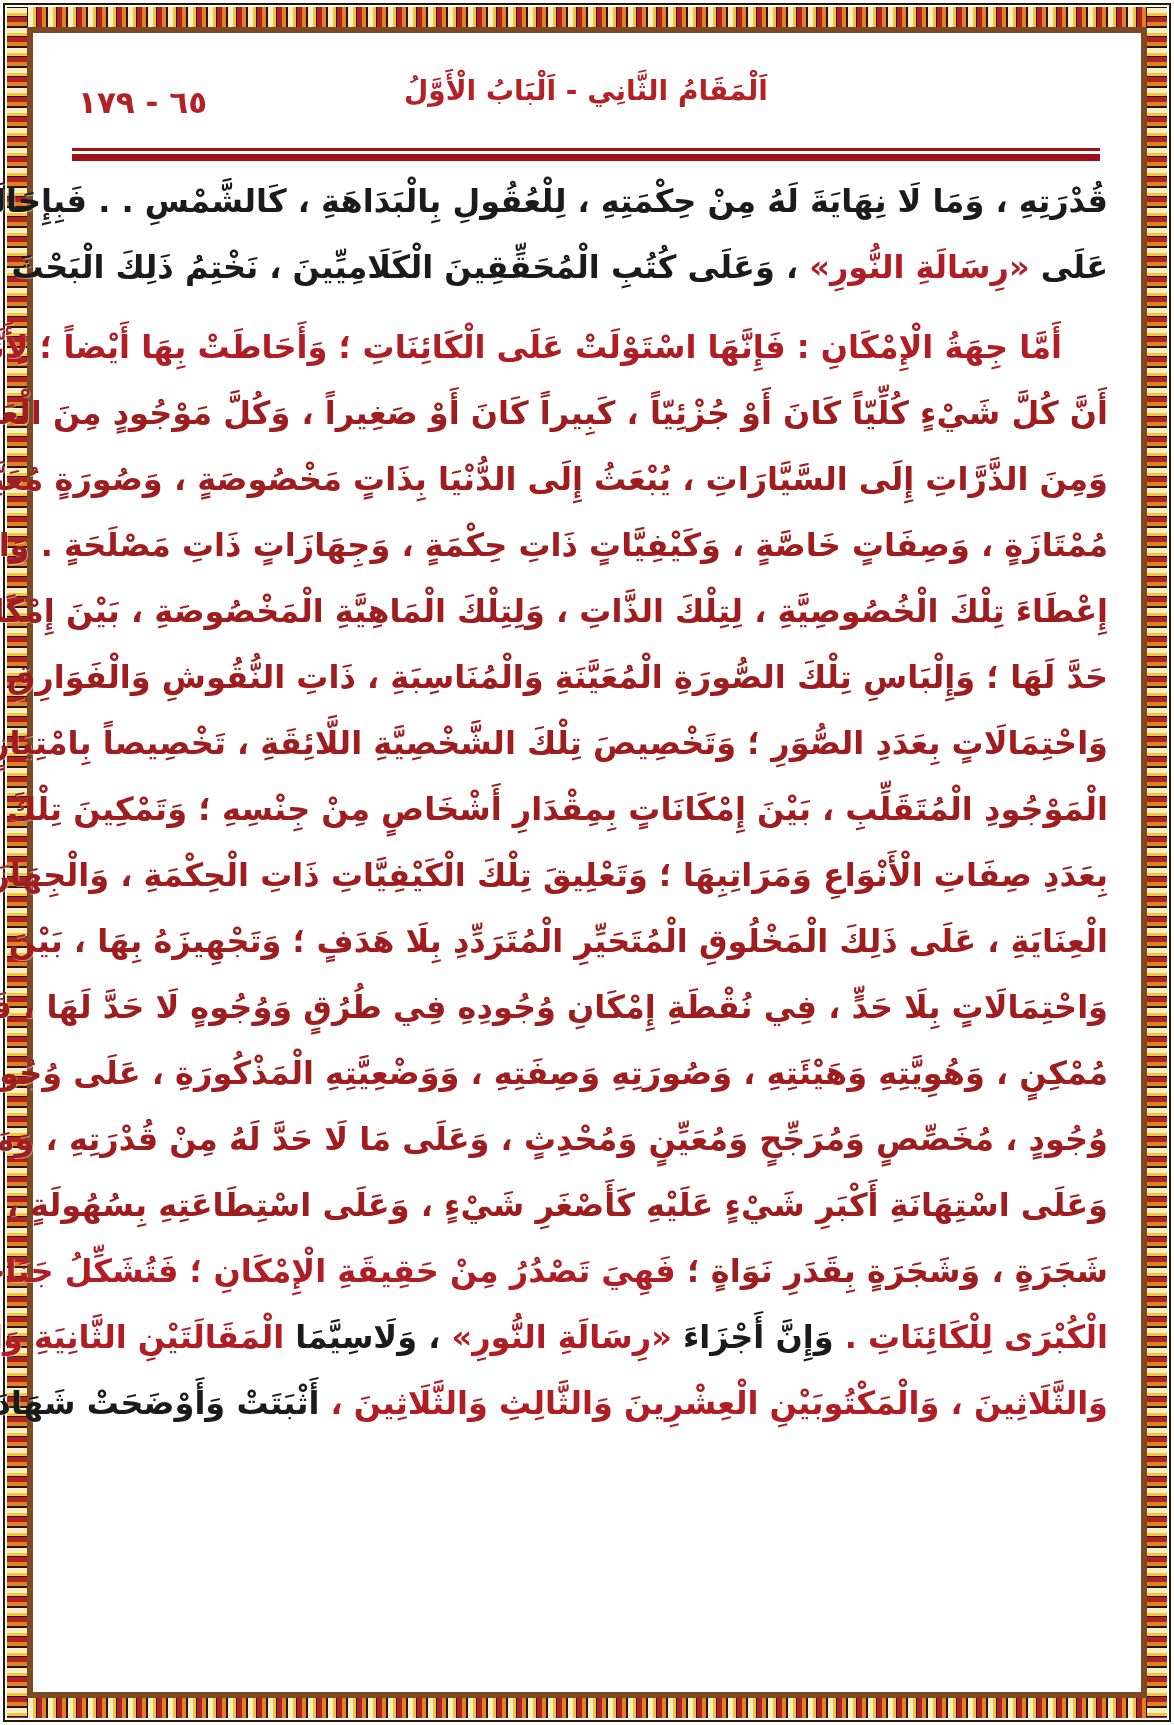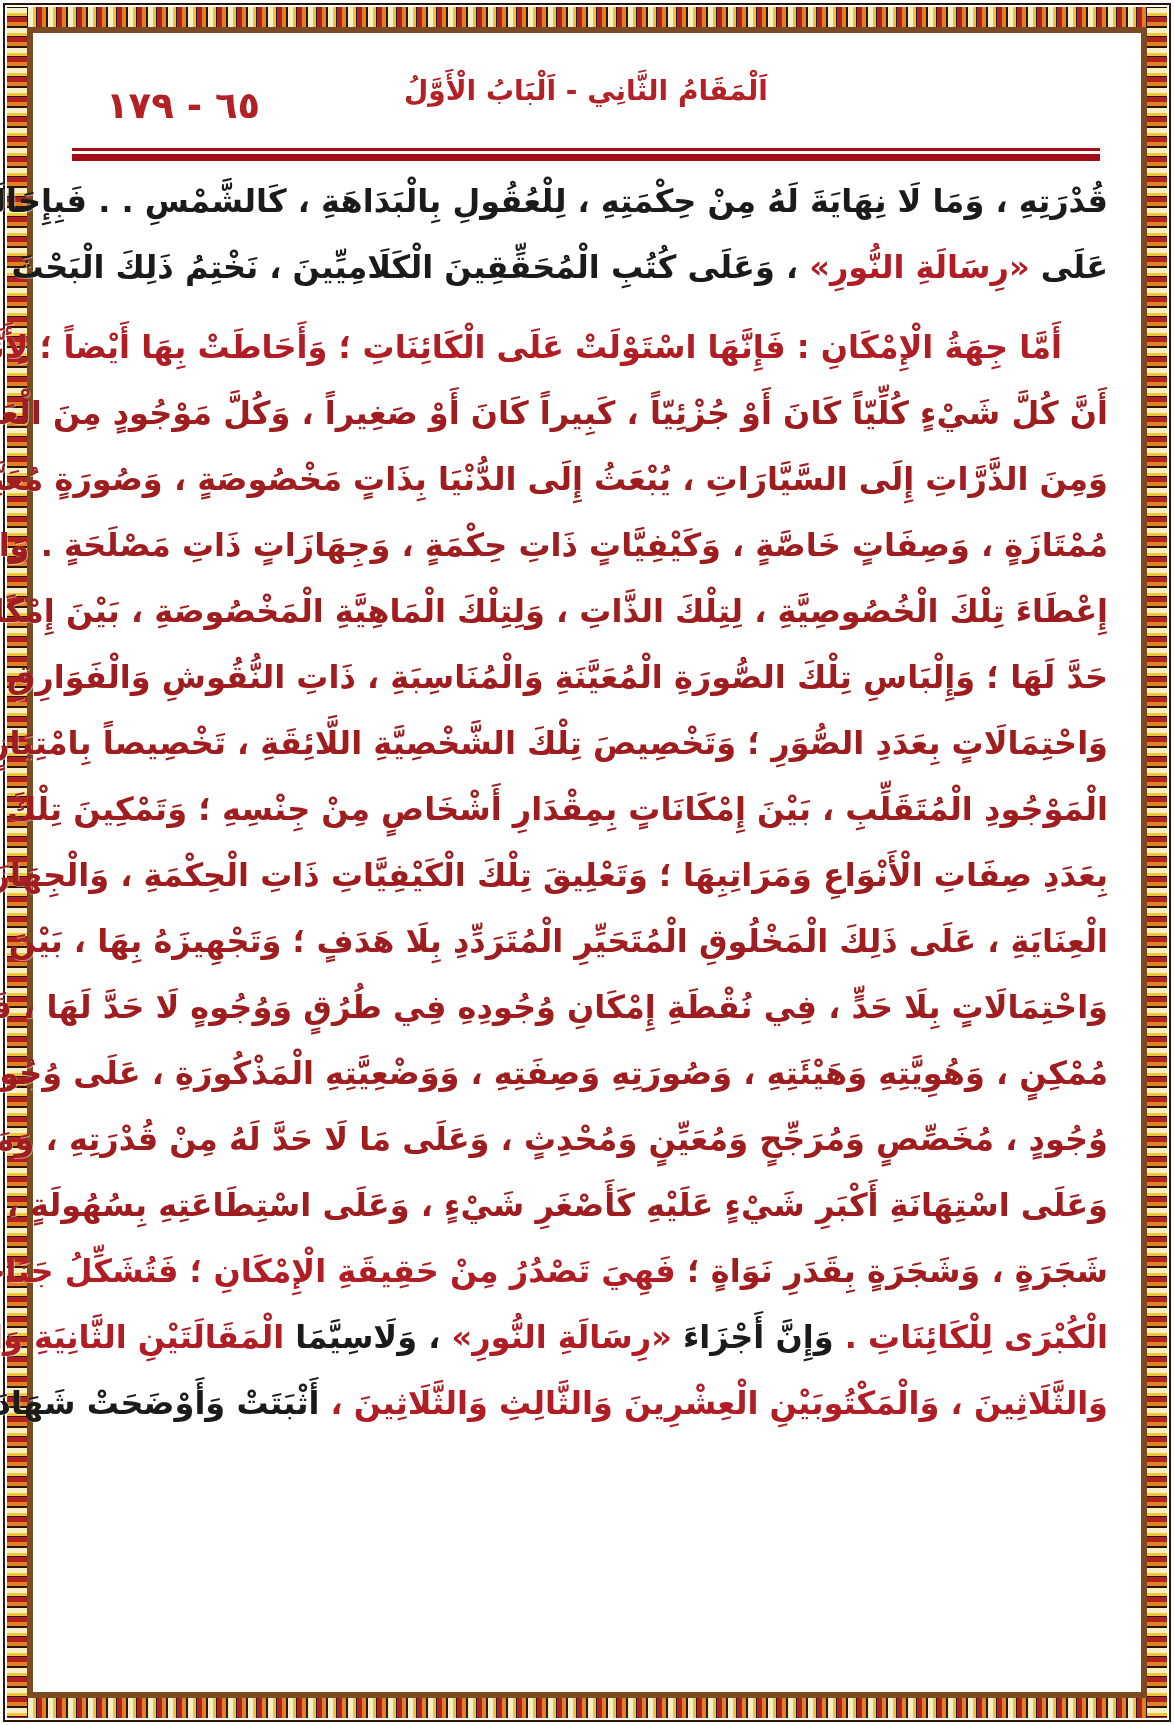--- a/index.html
+++ b/index.html
@@ -52,24 +52,23 @@
 
   
   .content {
     position: absolute;
     top: 60px; left: 64px; right: 66px;
   }
   .header { position: relative; height: 80px; }
   .page-num {
     position: absolute; left: 14px; top: 24px;
     color: var(--header-red, #b32025);
-    font-size: 37px; font-weight: bold;
+    font-size: 31px; font-weight: bold;
     letter-spacing: 2px;
     direction: ltr;
-    margin-left: 28px;
   }
   .page-title {
     text-align: center; padding-top: 14px;
     color: var(--header-red, #b32025);
     font-size: 28px; font-weight: bold;
   }
   .divider { margin: 8px 8px 0 8px; }
   .divider .thin  { height: 3px; background: var(--divider-red, #a30f16); }
   .divider .gap   { height: 3px; }
   .divider .thick { height: 7px; background: var(--divider-red, #a30f16); }

